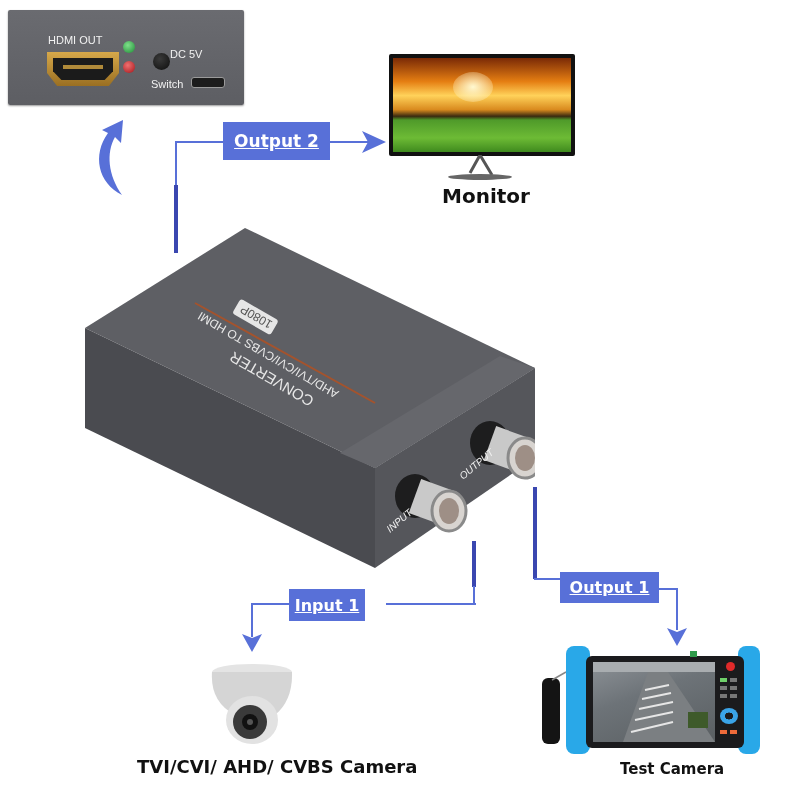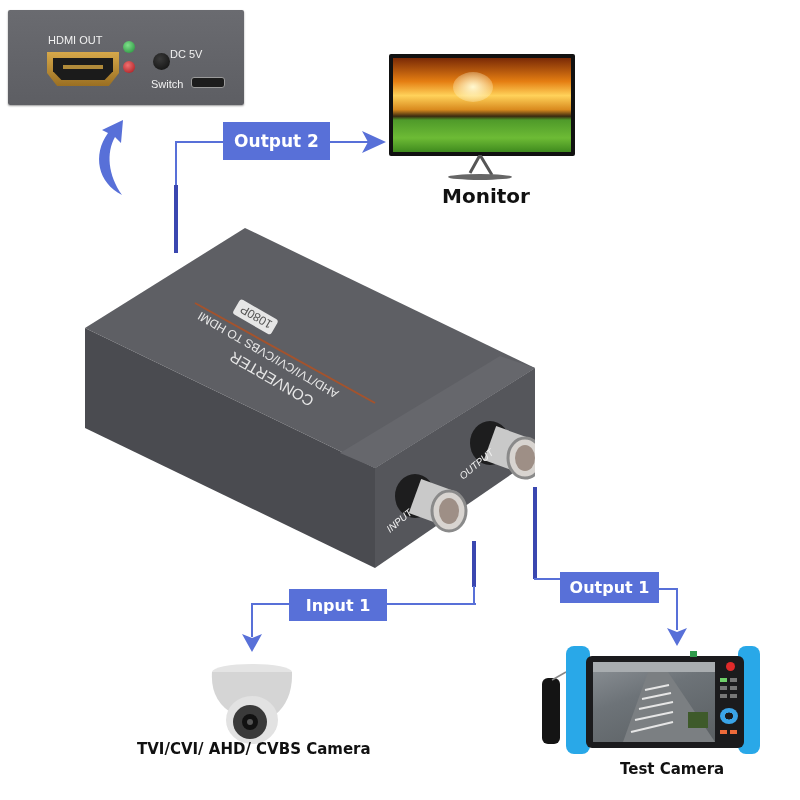--- a/index.html
+++ b/index.html
@@ -8,21 +8,21 @@
   
   .panel{left:8px;top:10px;width:236px;height:95px;background:linear-gradient(#6a6b70,#5d5e63);border-radius:2px;box-shadow:0 1px 2px rgba(0,0,0,.4);}
   .panel .lbl{position:absolute;color:#f2f2f2;font-family:Liberation Sans, sans-serif;font-size:11px;}
   .hdmi-port{position:absolute;left:39px;top:42px;width:72px;height:34px;background:linear-gradient(#d6a84a,#9a6f22);clip-path:polygon(0 0,100% 0,100% 62%,86% 100%,14% 100%,0 62%);}
   .hdmi-port .inner{position:absolute;left:6px;top:6px;right:6px;bottom:6px;background:#1b1b1b;clip-path:polygon(0 0,100% 0,100% 60%,86% 100%,14% 100%,0 60%);}
   .hdmi-port .pin{position:absolute;left:16px;right:16px;top:13px;height:4px;background:#b08a3a;}
   .led{position:absolute;width:12px;height:12px;border-radius:50%;}
   .btn{position:absolute;width:17px;height:17px;border-radius:50%;background:radial-gradient(circle at 40% 35%,#3a3a3a,#0d0d0d);}
   .usb{position:absolute;left:183px;top:67px;width:32px;height:9px;border-radius:3px;background:#1c1c1c;border:1px solid #9a9a9a;}
   
-  .tag{background:#5870d8;color:#fff;font-family:"DejaVu Sans",sans-serif;font-weight:bold;display:flex;align-items:center;justify-content:center;}
+  .tag{background:#5870d8;color:#fff;font-family:"DejaVu Sans",sans-serif;font-weight:bold;display:flex;align-items:center;justify-content:center;text-decoration:underline;}
   .caption{color:#111;font-family:"DejaVu Sans",sans-serif;font-weight:bold;white-space:nowrap;}
   .line{background:#5870d8;}
   .line-dark{background:#3a47b0;}
   
   .monitor{left:389px;top:54px;width:186px;height:102px;background:#111;border-radius:2px;}
   .monitor .screen{position:absolute;left:4px;top:4px;right:4px;bottom:4px;background:linear-gradient(#7a2a06 0%,#e57e12 25%,#ffd25a 40%,#d98a1e 55%,#3a2a10 62%,#4f9a2a 66%,#6dbb35 85%,#3f8a1e 100%);}
   .monitor .sun{position:absolute;left:60px;top:14px;width:40px;height:30px;border-radius:50%;background:radial-gradient(#fff8d0,rgba(255,220,120,0));}
   
   .box-wrap{left:85px;top:228px;width:450px;height:340px;}
   
@@ -105,21 +105,21 @@
     <ellipse cx="440" cy="230" rx="17" ry="20" fill="#d8d4d0" stroke="#8a8a8a" stroke-width="3"></ellipse>
     <ellipse cx="440" cy="230" rx="10" ry="13" fill="#9e8f86"></ellipse>
   </g>
   <text x="305" y="305" fill="#f0f0f0" font-size="10" font-style="italic" transform="rotate(-40 305 305)" font-family="Liberation Sans, sans-serif">INPUT</text>
   <text x="378" y="252" fill="#f0f0f0" font-size="10" font-style="italic" transform="rotate(-40 378 252)" font-family="Liberation Sans, sans-serif">OUTPUT</text>
 </svg>
 
 <div class="abs line-dark" style="left:472px;top:541px;width:4px;height:46px;"></div>
 <div class="abs line" style="left:386px;top:603px;width:90px;height:2px;"></div>
 <div class="abs line" style="left:473px;top:586px;width:2px;height:18px;"></div>
-<div class="abs tag" style="left:289px;top:589px;width:98px;height:32px;font-size:16px;">Input 1</div>
+<div class="abs tag" style="left:289px;top:589px;width:76px;height:32px;font-size:16px;">Input 1</div>
 <div class="abs line" style="left:252px;top:603px;width:38px;height:2px;"></div>
 <div class="abs line" style="left:251px;top:603px;width:2px;height:34px;"></div>
 <svg class="abs" style="left:242px;top:634px;" width="20" height="18">
   <polygon points="0,0 10,4 20,0 10,18" fill="#5870d8"></polygon>
 </svg>
 
 <div class="abs line-dark" style="left:533px;top:487px;width:4px;height:92px;"></div>
 <div class="abs line" style="left:534px;top:578px;width:30px;height:2px;"></div>
 <div class="abs tag" style="left:560px;top:572px;width:99px;height:31px;font-size:16px;">Output 1</div>
 <div class="abs line" style="left:659px;top:588px;width:18px;height:2px;"></div>
@@ -129,21 +129,21 @@
 </svg>
 
 <svg class="abs" style="left:205px;top:660px;" width="95" height="90">
   <ellipse cx="47" cy="12" rx="40" ry="8" fill="#e4e4e4"></ellipse>
   <path d="M7 12 Q5 42 30 55 L70 55 Q88 40 87 12 Z" fill="#d5d5d5"></path>
   <ellipse cx="47" cy="60" rx="26" ry="24" fill="#e2e2e2"></ellipse>
   <circle cx="45" cy="62" r="17" fill="#3a3a3a"></circle>
   <circle cx="45" cy="62" r="8" fill="#111"></circle>
   <circle cx="45" cy="62" r="3" fill="#555"></circle>
 </svg>
-<div class="abs caption" style="left:137px;top:740px;font-size:15px;">TVI/CVI/ AHD/ CVBS Camera</div>
+<div class="abs caption" style="left:137px;top:756px;font-size:18px;">TVI/CVI/ AHD/ CVBS Camera</div>
 
 <svg class="abs" style="left:538px;top:670px;" width="32" height="80">
   <rect x="4" y="8" width="18" height="66" rx="6" fill="#141414"></rect>
   <line x1="14" y1="10" x2="28" y2="2" stroke="#888" stroke-width="1.5"></line>
 </svg>
 <div class="abs tm-grip" style="left:566px;top:646px;width:24px;height:108px;"></div>
 <div class="abs tm-grip" style="left:738px;top:646px;width:22px;height:108px;"></div>
 <div class="abs tm-body">
   <div class="tm-screen">
     <svg width="122" height="80">

